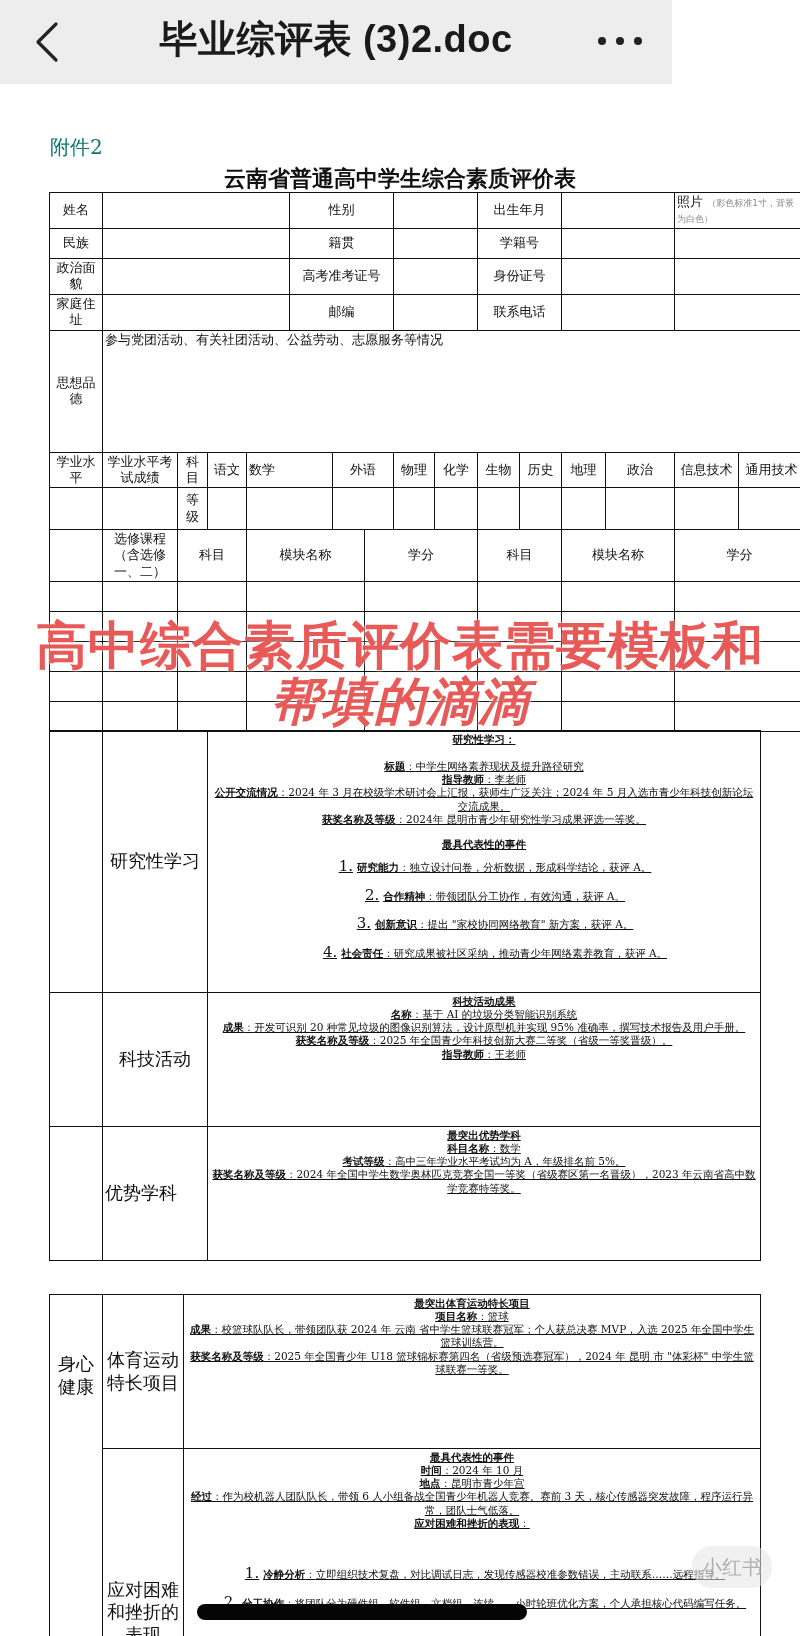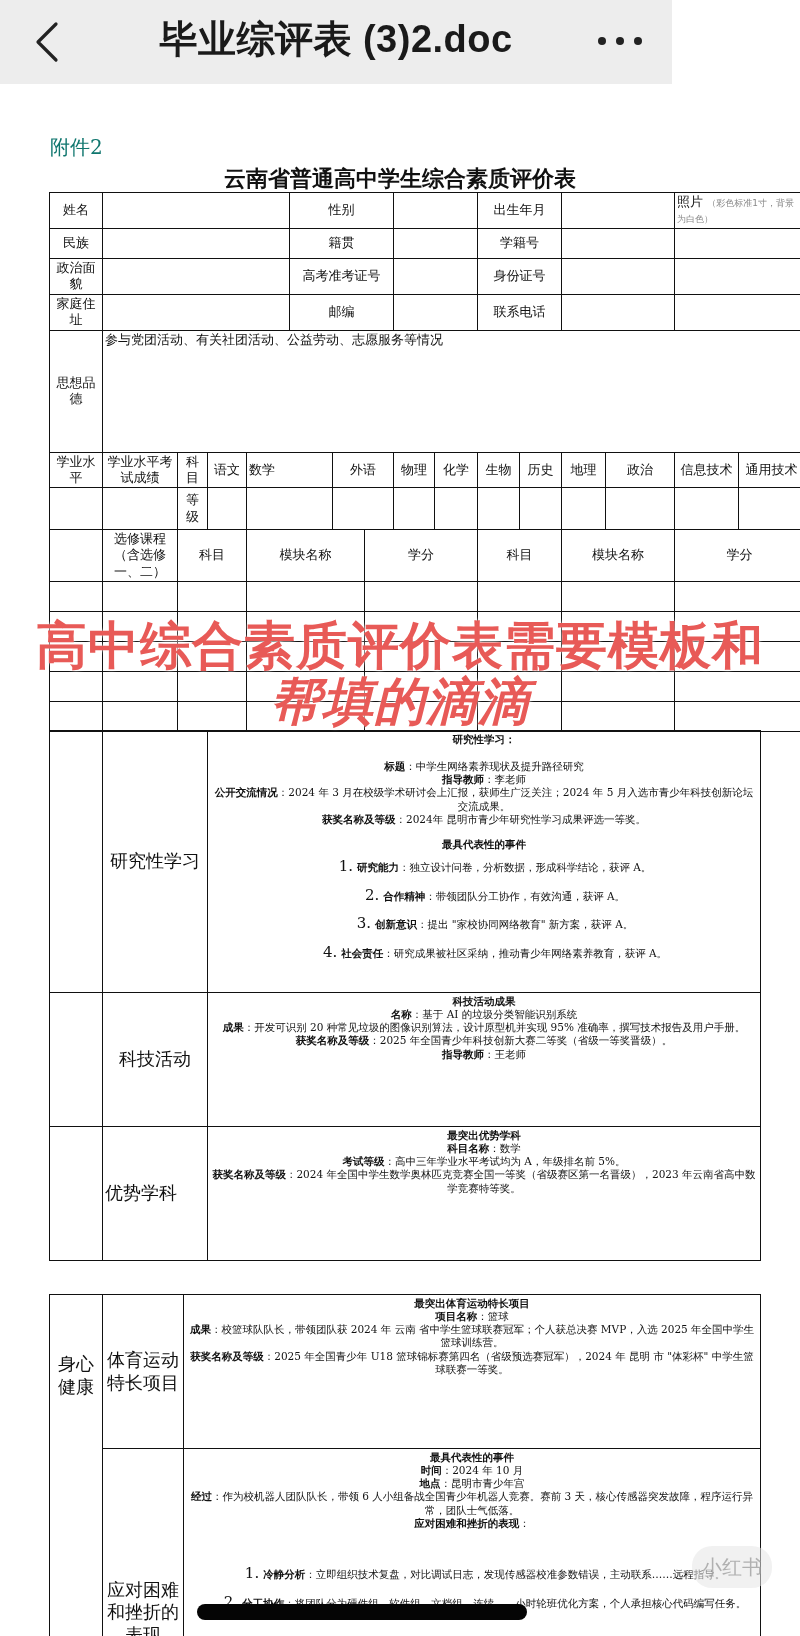--- a/index.html
+++ b/index.html
@@ -15,21 +15,21 @@
   .doc { position: absolute; left: 0; top: 84px; width: 800px; height: 1552px; background: #fff; }
   .attach { position: absolute; left: 50px; top: 50px; font-size: 20px; font-family: "DejaVu Serif", serif; color: #0f766e; }
   .doc-title { position: absolute; left: 0; right: 0; top: 80px; text-align: center; font-size: 22px; font-weight: bold; color: #111; }
 
   table.grid { position: absolute; border-collapse: collapse; table-layout: fixed; font-size: 13px; }
   table.grid td { border: 1.6px solid #111; text-align: center; vertical-align: middle; padding: 1px 2px; line-height: 1.25; overflow: hidden; }
   .tl { text-align: left !important; vertical-align: top !important; }
   .photo-label { font-size: 13px; }
   .photo-note { font-size: 9px; color: #888; }
 
-  .detail { font-family: "DejaVu Serif", "Liberation Serif", serif; font-size: 10.5px; line-height: 1.38; text-align: left; vertical-align: top !important; padding: 2px 3px !important; }
+  .detail { font-family: "DejaVu Serif", "Liberation Serif", serif; font-size: 10.5px; line-height: 1.38; text-align: left; vertical-align: top !important; padding: 2px 3px !important; text-decoration: underline; }
   .detail b { font-family: "DejaVu Sans", sans-serif; font-weight: bold; }
   .detail .h { font-family: "DejaVu Sans", sans-serif; font-weight: bold; display: block; }
   .detail ol { list-style: none; margin: 6px 0 0 22px; }
   .detail ol li { margin: 4px 0 10px 0; font-size: 10.5px; }
   .detail ol li .num { font-size: 15px; margin-right: 4px; }
   .side-label { font-size: 18px; }
 
   .overlay { position: absolute; left: 0; width: 800px; text-align: center; color: #e85a57; font-weight: bold; font-size: 51px; letter-spacing: 1px; pointer-events: none; text-shadow: 0 0 4px rgba(255,255,255,0.9); }
 
   .redact { position: absolute; left: 197px; top: 1604px; width: 330px; height: 16px; background: #050505; border-radius: 8px; }

